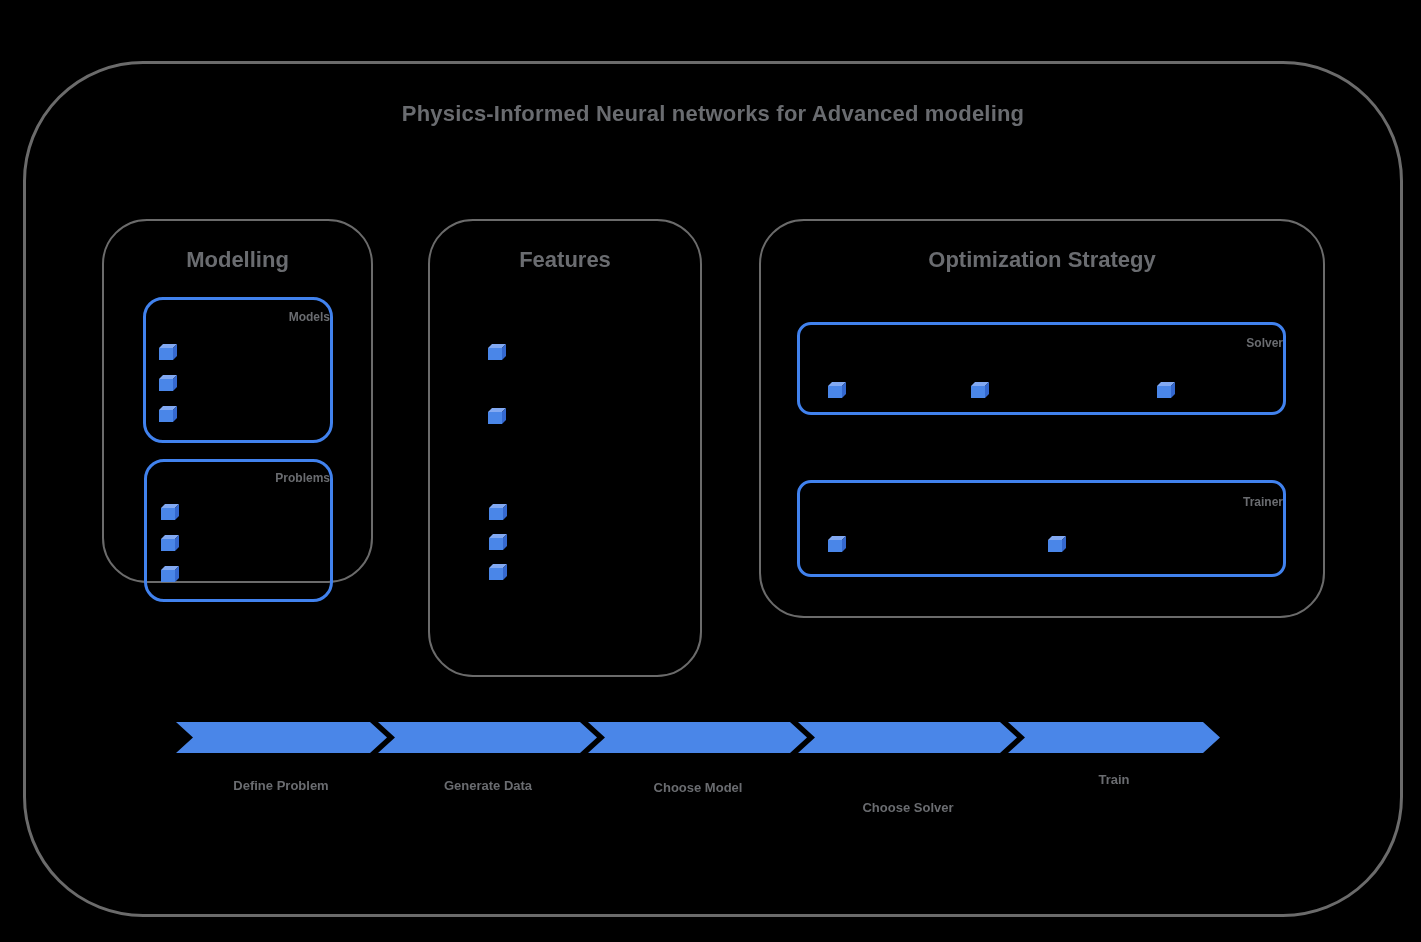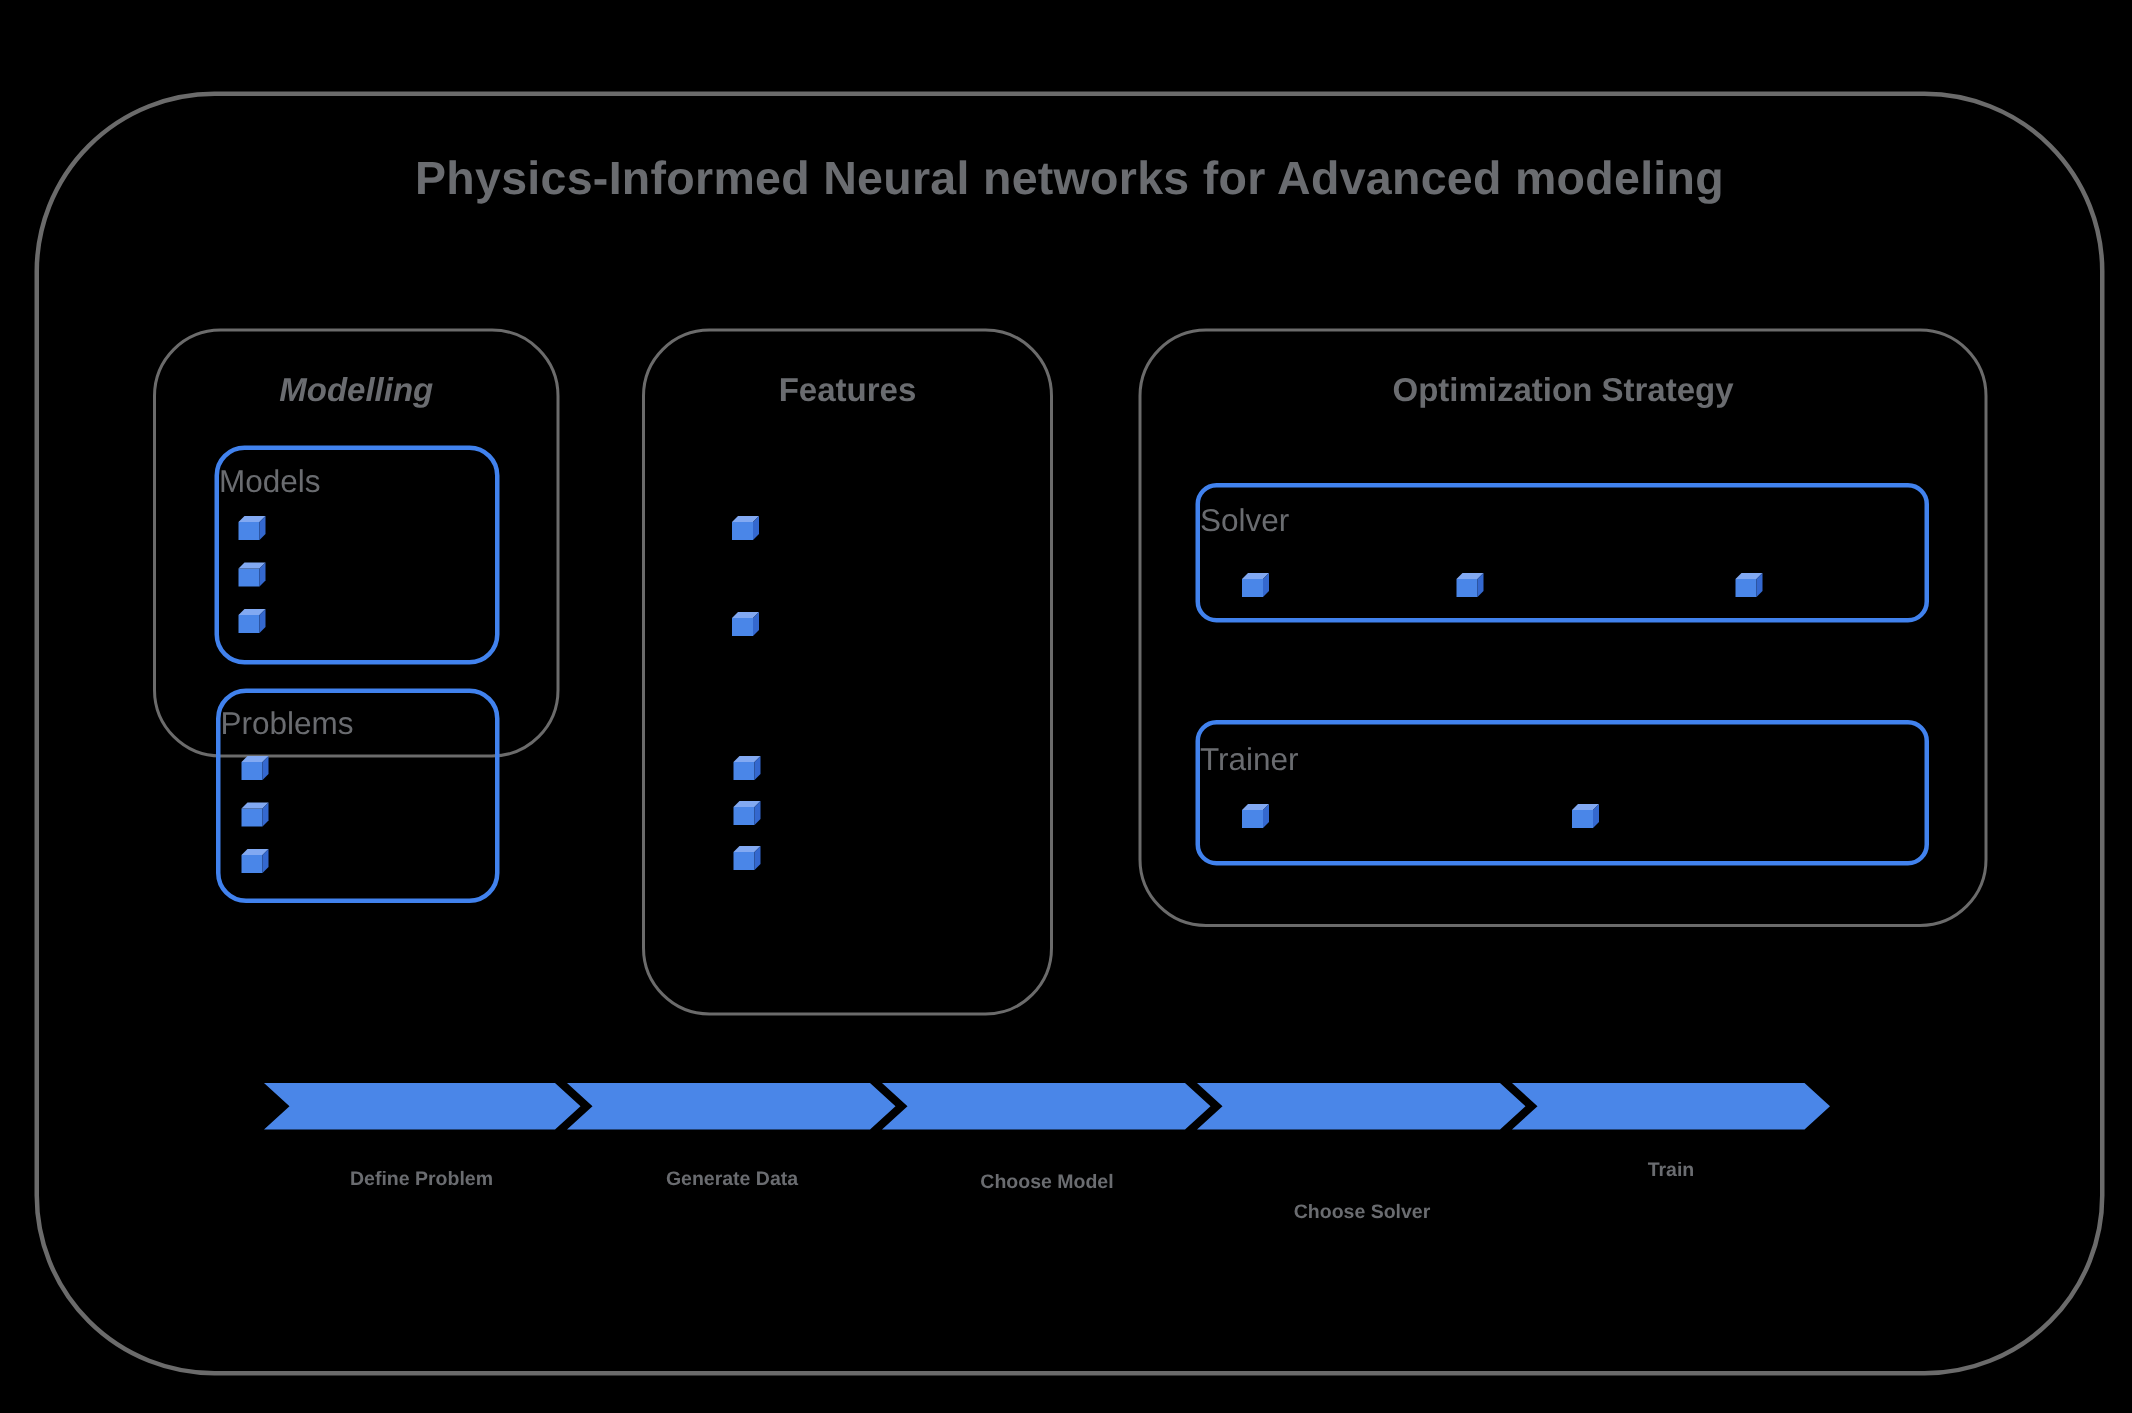--- a/index.html
+++ b/index.html
@@ -17,37 +17,37 @@
     position:relative;width:1421px;height:942px;background:var(--bg);
     overflow:hidden;
   }
   .abs{position:absolute;box-sizing:border-box;}
   .outer-container{
     left:23px;top:61px;width:1380px;height:856px;
     border:3px solid var(--border-gray);border-radius:120px;
   }
   .page-title{
     left:23px;top:101px;width:1380px;
-    text-align:center;font-size:31px;font-weight:700;color:var(--text-gray);
+    text-align:center;font-size:22px;font-weight:700;color:var(--text-gray);
     letter-spacing:0.2px;
   }
   .section-box{
     border:2.5px solid var(--border-gray);border-radius:45px;
   }
   .section-title{
     position:absolute;left:0;top:26px;width:100%;text-align:center;
     font-size:22px;font-weight:700;color:var(--text-gray);
   }
   .group-box{
     border:3px solid var(--accent-blue);border-radius:20px;
   }
   .group-box.wide{border-radius:14px;}
   .group-title{
-    position:absolute;left:0;top:10px;width:100%;text-align:left;
-    font-size:21px;font-weight:400;color:var(--text-gray);
+    position:absolute;left:0;top:10px;width:100%;text-align:right;
+    font-size:12px;font-weight:700;color:var(--text-gray);
   }
   .cube-col{display:flex;flex-direction:column;}
   .cube-row{display:flex;flex-direction:row;}
   .cube{
     position:relative;width:14px;height:12px;background:var(--arrow-blue);
     flex:0 0 auto;
   }
   .cube::before{
     content:"";position:absolute;left:0;top:-4px;width:14px;height:4px;
     background:var(--cube-top);transform:skewX(-45deg);transform-origin:0 100%;
@@ -72,21 +72,21 @@
 </style>
 </head>
 <body>
 
 <div class="canvas">
 
   <div class="abs outer-container"></div>
 
   <div class="abs page-title">Physics-Informed Neural networks for Advanced modeling</div>
 
-  <div class="abs section-box" style="left:102px;top:219px;width:271px;height:286px;font-style:italic;">
+  <div class="abs section-box" style="left:102px;top:219px;width:271px;height:364px;">
     <div class="section-title">Modelling</div>
   </div>
   <div class="abs group-box" style="left:143px;top:297px;width:190px;height:146px;">
     <div class="group-title">Models</div>
   </div>
   <div id="models-cubes" class="abs cube-col">
       <span class="cube"></span>
       <span class="cube"></span>
       <span class="cube"></span>
     </div>

